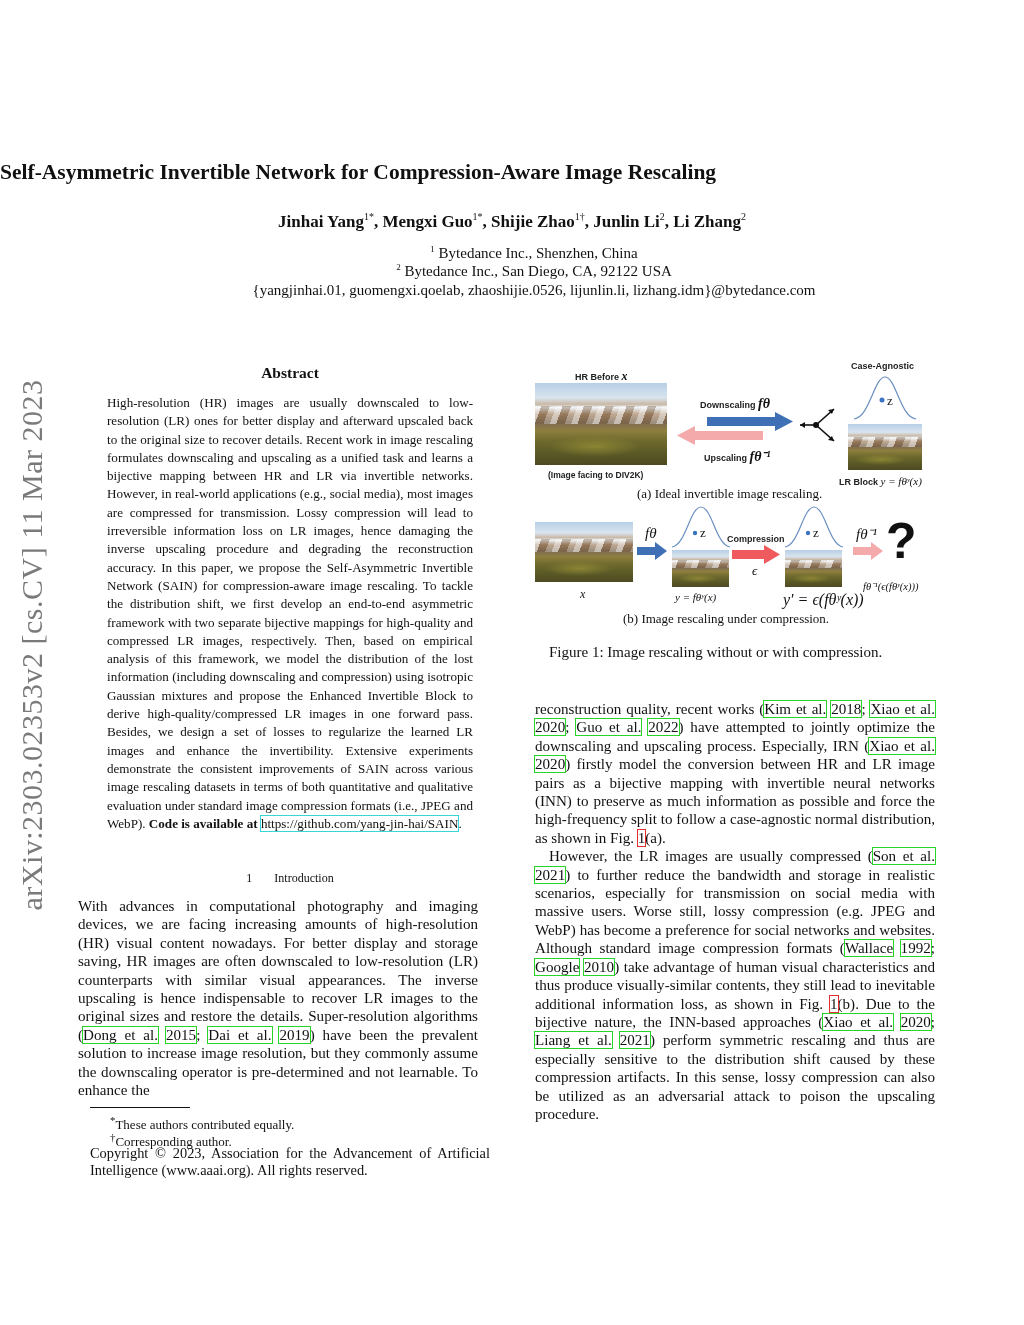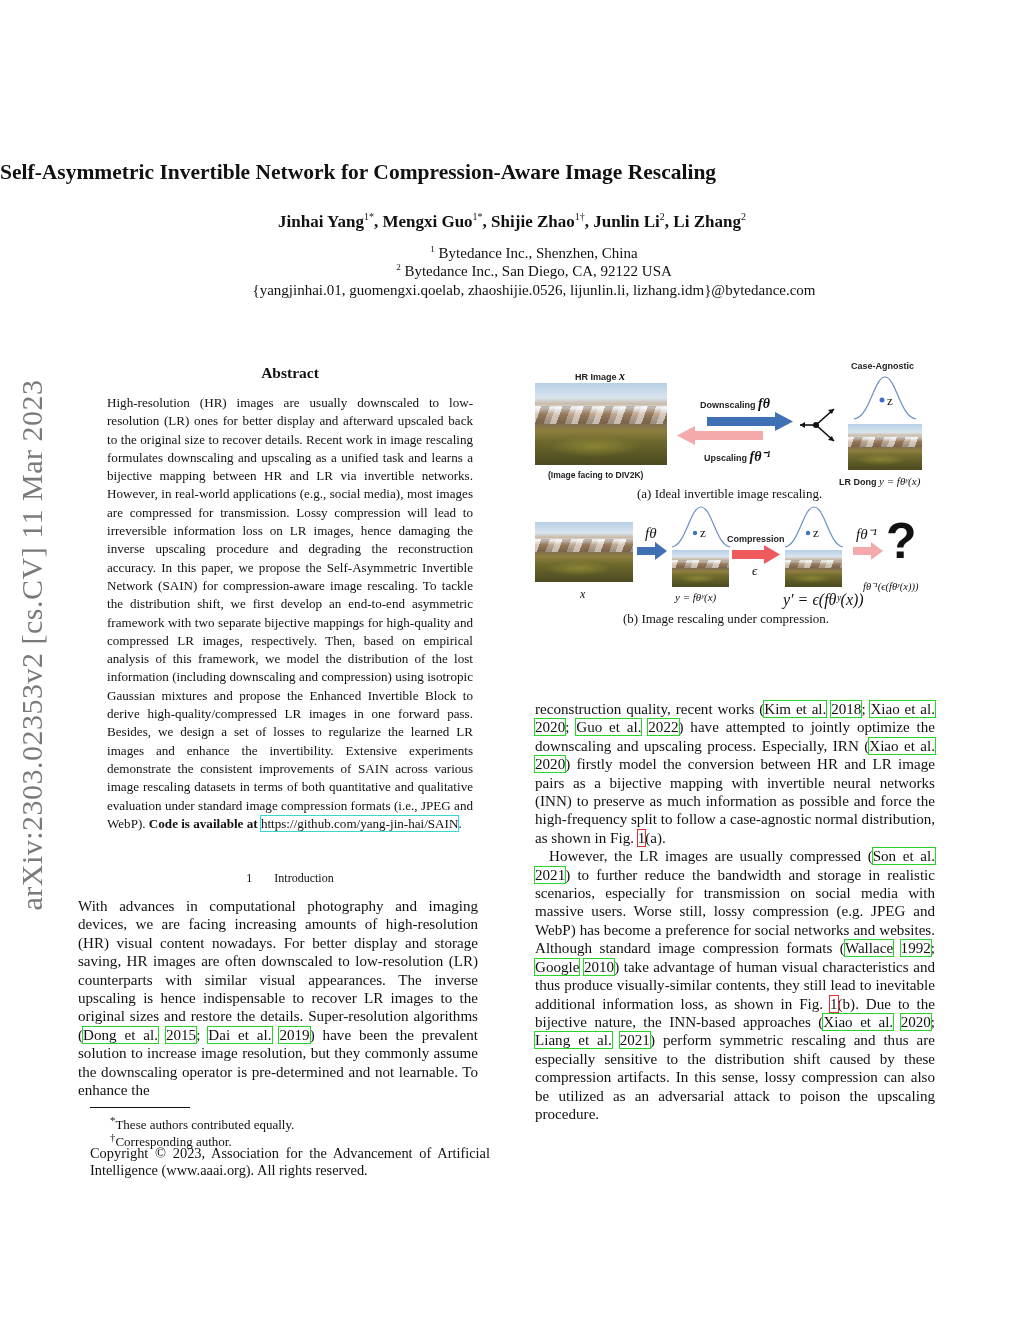--- a/index.html
+++ b/index.html
@@ -83,21 +83,21 @@
 <div class="abs fn" style="top:1112px; padding-left:20px; width:380px;">
   <sup>*</sup><span>These authors contributed equally.</span>
 </div>
 <div class="abs fn" style="top:1129px; padding-left:20px; width:380px;">
   <sup>†</sup><span>Corresponding author.</span>
 </div>
 <div class="abs fn" style="top:1145px; font-size:14.4px; line-height:17px; text-align:justify;">Copyright © 2023, Association for the Advancement of Artificial Intelligence (www.aaai.org). All rights reserved.</div>
 
 <div class="abs fig">
 
-  <div class="fig-label" style="left:45px; top:14px;"><span>HR Image</span> <span class="fig-math" style="position:static; font-size:12px;">x</span></div>
+  <div class="fig-label" style="left:45px; top:14px;"><span>HR Before</span> <span class="fig-math" style="position:static; font-size:12px;">x</span></div>
   <div class="landscape" style="left:5px; top:28px; width:132px; height:82px;"></div>
   <div class="fig-label" style="left:18px; top:115px; font-size:8.5px;">(Image facing to DIV2K)</div>
 
   <div class="fig-label" style="left:170px; top:41px;"><span>Downscaling</span> <span class="fig-math" style="position:static; font-size:14px;">fθ</span></div>
   <svg class="abs" style="left:175px; top:57px;" width="90" height="20">
     <rect x="2" y="5" width="70" height="9" fill="#3f6fb4"></rect>
     <polygon points="70,0 88,9.5 70,19" fill="#3f6fb4"></polygon>
   </svg>
   <svg class="abs" style="left:145px; top:71px;" width="90" height="20">
     <rect x="18" y="5" width="70" height="9" fill="#f4a9aa"></rect>
@@ -115,21 +115,21 @@
     <polygon points="38,38 32,37 36,33" fill="#111"></polygon>
   </svg>
 
   <div class="fig-label" style="left:321px; top:6px;">Case-Agnostic</div>
   <svg class="abs" style="left:322px; top:18px;" width="66" height="48">
     <path d="M2,46 C18,44 22,4 33,4 C44,4 48,44 64,46" fill="none" stroke="#6a8fc0" stroke-width="1.2"></path>
     <circle cx="30" cy="27" r="2.5" fill="#3a74c4"></circle>
   </svg>
   <div class="fig-math" style="left:357px; top:38px; font-size:13px; font-style:normal;">z</div>
   <div class="landscape" style="left:318px; top:69px; width:74px; height:46px;"></div>
-  <div class="fig-label" style="left:309px; top:120px;"><span>LR Dong</span> <span class="fig-math" style="position:static; font-size:11px; font-weight:normal;">y = fθʸ(x)</span></div>
+  <div class="fig-label" style="left:309px; top:120px;"><span>LR Block</span> <span class="fig-math" style="position:static; font-size:11px; font-weight:normal;">y = fθʸ(x)</span></div>
   <div class="subcap" style="left:107px; top:131px;">(a) Ideal invertible image rescaling.</div>
 
   <div class="landscape" style="left:5px; top:167px; width:98px; height:60px;"></div>
   <div class="fig-math" style="left:50px; top:232px; font-size:12px;">x</div>
   <div class="fig-math" style="left:115px; top:170px; font-size:15px;">fθ</div>
   <svg class="abs" style="left:106px; top:187px;" width="32" height="18">
     <rect x="1" y="5" width="20" height="8" fill="#3f6fb4"></rect>
     <polygon points="19,0 31,9 19,18" fill="#3f6fb4"></polygon>
   </svg>
   <svg class="abs" style="left:140px; top:148px;" width="62" height="46">
@@ -157,18 +157,19 @@
 
   <div class="fig-math" style="left:326px; top:168px; font-size:15px;">fθ⁻¹</div>
   <svg class="abs" style="left:322px; top:187px;" width="32" height="18">
     <rect x="1" y="5" width="20" height="8" fill="#f4a9aa"></rect>
     <polygon points="19,0 31,9 19,18" fill="#f4a9aa"></polygon>
   </svg>
   <div class="abs" style="left:356px; top:160px; font-family:'Liberation Sans',sans-serif; font-weight:bold; font-size:50px; line-height:52px; color:#111;">?</div>
   <div class="fig-math" style="left:333px; top:224px; font-size:10.5px;">fθ⁻¹(ϵ(fθʸ(x)))</div>
 
   <div class="subcap" style="left:93px; top:256px;">(b) Image rescaling under compression.</div>
+  <div class="figcap" style="left:19px; top:289px;">Figure 1: Image rescaling without or with compression.</div>
 </div>
 
 <div class="abs col-right just-r" style="top:700px;">
   <div id="p1"><span>reconstruction quality, recent works (</span><span class="cite">Kim et al.</span><span> </span><span class="cite">2018</span><span>; </span><span class="cite">Xiao et al.</span><span> </span><span class="cite">2020</span><span>; </span><span class="cite">Guo et al.</span><span> </span><span class="cite">2022</span><span>) have attempted to jointly optimize the downscaling and upscaling process. Especially, IRN (</span><span class="cite">Xiao et al.</span><span> </span><span class="cite">2020</span><span>) firstly model the conversion between HR and LR image pairs as a bijective mapping with invertible neural networks (INN) to preserve as much information as possible and force the high-frequency split to follow a case-agnostic normal distribution, as shown in Fig. </span><span class="figref">1</span><span>(a).</span></div>
   <div id="p2" class="indent"><span>However, the LR images are usually compressed (</span><span class="cite">Son et al.</span><span> </span><span class="cite">2021</span><span>) to further reduce the bandwidth and storage in realistic scenarios, especially for transmission on social media with massive users. Worse still, lossy compression (e.g. JPEG and WebP) has become a preference for social networks and websites. Although standard image compression formats (</span><span class="cite">Wallace</span><span> </span><span class="cite">1992</span><span>; </span><span class="cite">Google</span><span> </span><span class="cite">2010</span><span>) take advantage of human visual characteristics and thus produce visually-similar contents, they still lead to inevitable additional information loss, as shown in Fig. </span><span class="figref">1</span><span>(b). Due to the bijective nature, the INN-based approaches (</span><span class="cite">Xiao et al.</span><span> </span><span class="cite">2020</span><span>; </span><span class="cite">Liang et al.</span><span> </span><span class="cite">2021</span><span>) perform symmetric rescaling and thus are especially sensitive to the distribution shift caused by these compression artifacts. In this sense, lossy compression can also be utilized as an adversarial attack to poison the upscaling procedure.</span></div>
 </div>
 
 </body></html>

